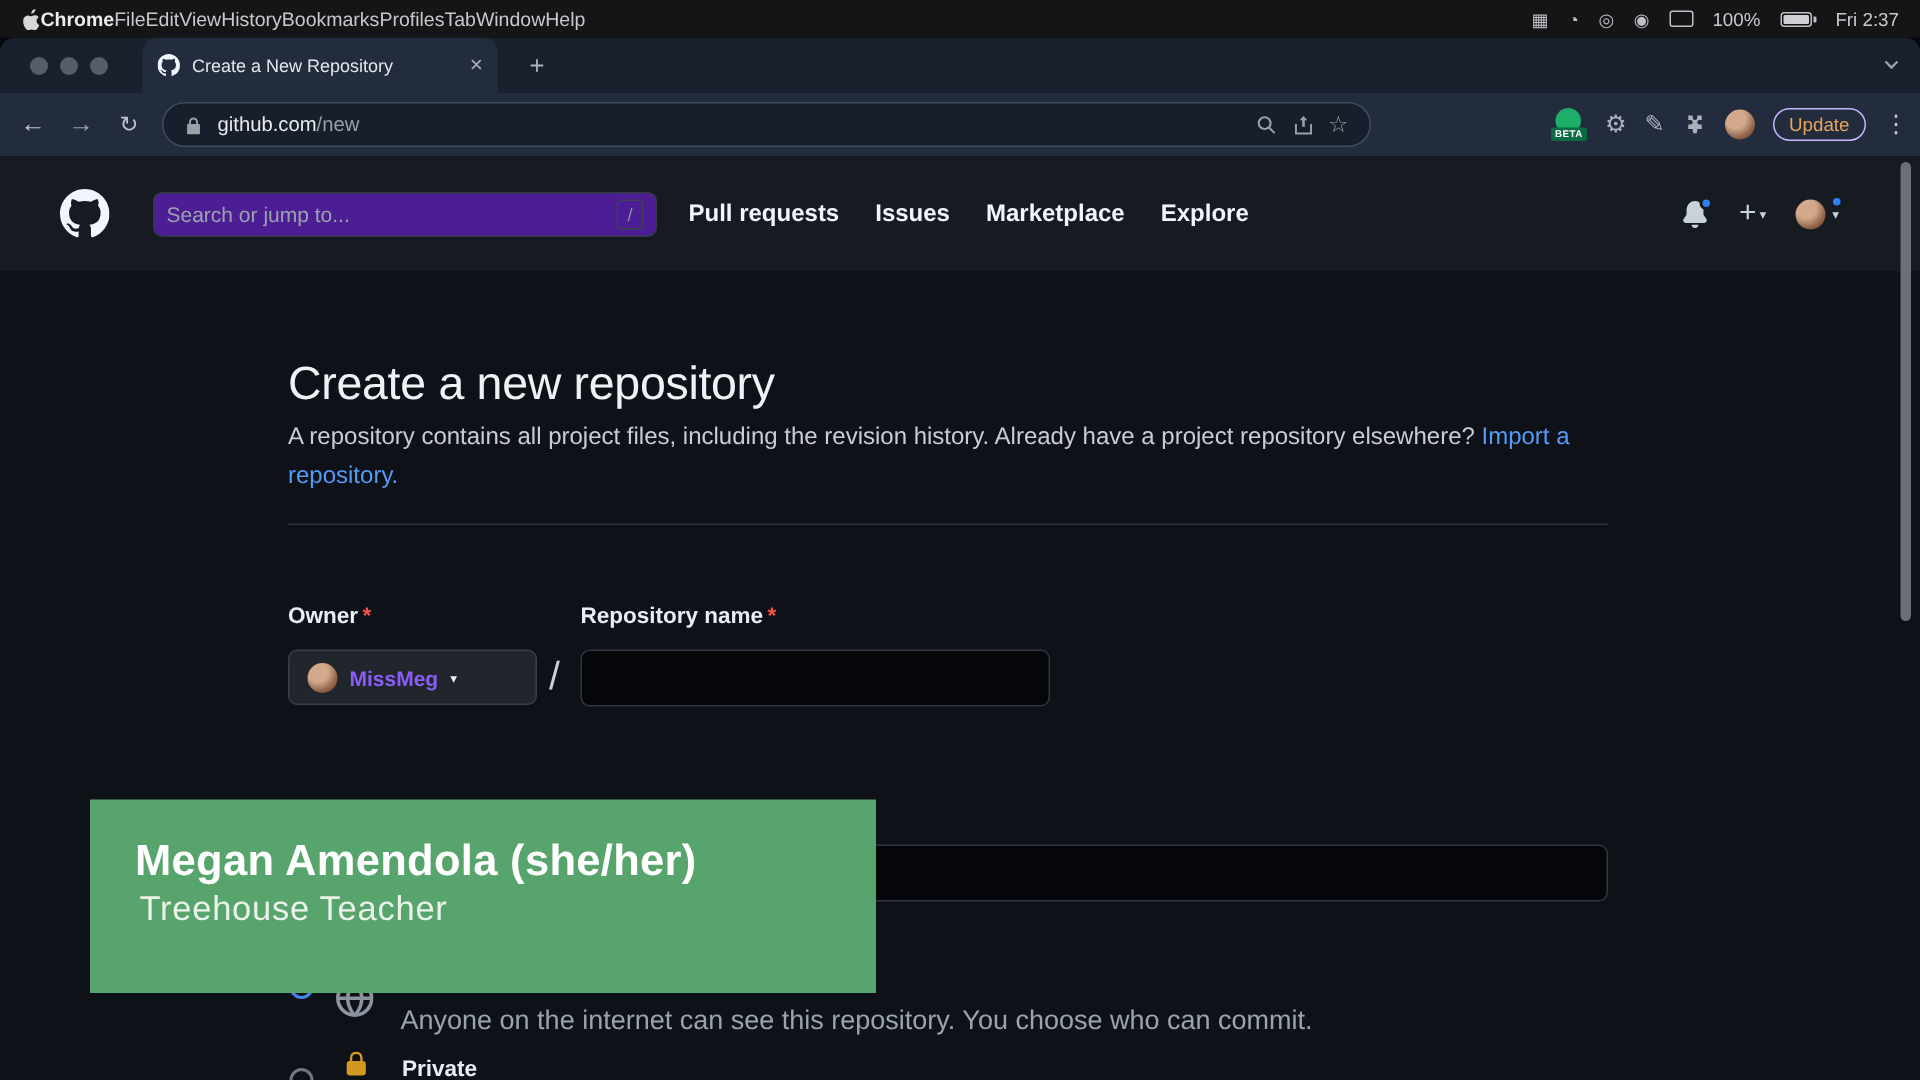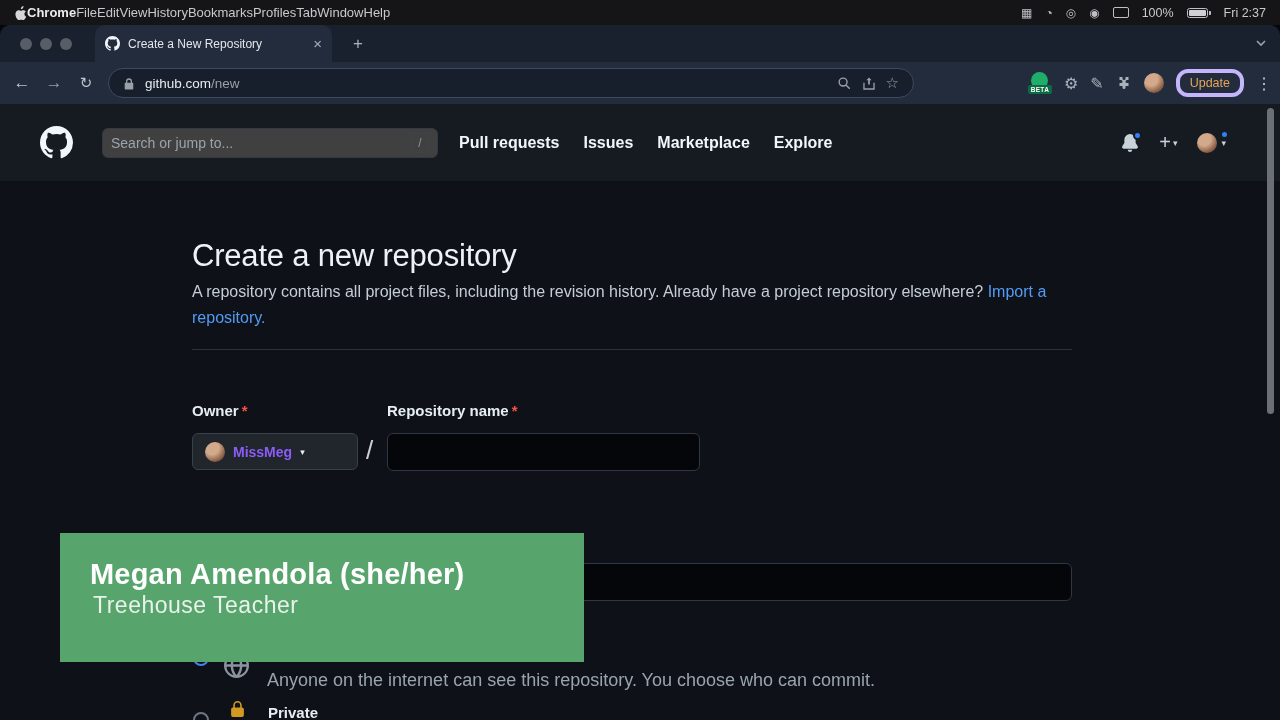--- a/index.html
+++ b/index.html
@@ -39,27 +39,27 @@
   .omnibox .path{font-size:13.5px;color:#9aa0a6}
   .omnibox .sp{flex:1}
   .obicon{color:#9aa0a6;display:flex;align-items:center;cursor:pointer}
   .star{font-size:15px;color:#9aa0a6;cursor:pointer}
   .tb-right{position:absolute;right:8px;top:0;height:42px;display:flex;align-items:center;gap:12px}
   .beta-wrap{position:relative;width:24px;height:22px;cursor:pointer}
   .beta-dot{position:absolute;left:3px;top:0;width:17px;height:17px;border-radius:50%;background:#1fae6a}
   .beta-label{position:absolute;left:0;bottom:0;width:24px;height:9px;background:#0b6b44;border-radius:2px;color:#fff;font-size:6.5px;font-weight:700;display:flex;align-items:center;justify-content:center;letter-spacing:.3px}
   .extglyph{font-size:16px;color:#aab1ba;cursor:pointer}
   .avatar{width:20px;height:20px;border-radius:50%;background:radial-gradient(circle at 35% 30%,#d3a98c 0 35%,#8a5f45 70%,#5d4030 100%);cursor:pointer}
-  .update-pill{border:4px solid #c4b5fd;border-radius:12px;padding:3px 10px;font-size:12.5px;color:var(--update-amber,#e5a55a);background:transparent;cursor:pointer}
+  .update-pill{border:1px solid #c4b5fd;border-radius:12px;padding:3px 10px;font-size:12.5px;color:var(--update-amber,#e5a55a);background:transparent;cursor:pointer}
   .kebab{font-size:16px;color:#c8cdd3;cursor:pointer}
 
   
   .ghheader{position:absolute;top:79px;left:0;right:0;height:77px;background:#161b22}
   .gh-logo{position:absolute;left:40px;top:22px;cursor:pointer}
-  .gh-search{position:absolute;left:102px;top:24px;width:336px;height:30px;background:#404040;border:1px solid #343a43;border-radius:6px;display:flex;align-items:center;padding:0 8px}
+  .gh-search{position:absolute;left:102px;top:24px;width:336px;height:30px;background:#4c1d95;border:1px solid #343a43;border-radius:6px;display:flex;align-items:center;padding:0 8px}
   .gh-search input{flex:1;background:transparent;border:none;outline:none;color:#c9d1d9;font-size:14px;font-family:"Liberation Sans",sans-serif}
   .gh-search input::placeholder{color:#9ba3ad}
   .slashkey{width:18px;height:20px;border:1px solid #3d444d;border-radius:3px;color:#8b949e;font-size:12px;display:flex;align-items:center;justify-content:center}
   .gh-nav{position:absolute;left:459px;top:0;height:77px;display:flex;align-items:center;gap:24px}
   .gh-nav a{color:#f0f6fc;font-size:16px;font-weight:700;text-decoration:none;cursor:pointer;white-space:nowrap}
   .gh-right{position:absolute;right:54px;top:0;height:77px;display:flex;align-items:center;gap:20px}
   .icon-wrap{position:relative;display:flex;align-items:center;cursor:pointer}
   .notif-dot{position:absolute;top:-3px;right:-3px;width:9px;height:9px;border-radius:50%;background:var(--notif-blue,#2f81f7);border:2px solid #161b22}
   .gh-plus{color:#c9d1d9;font-size:20px;display:flex;align-items:center;gap:2px;cursor:pointer}
   .caret{font-size:9px;color:#c9d1d9}

